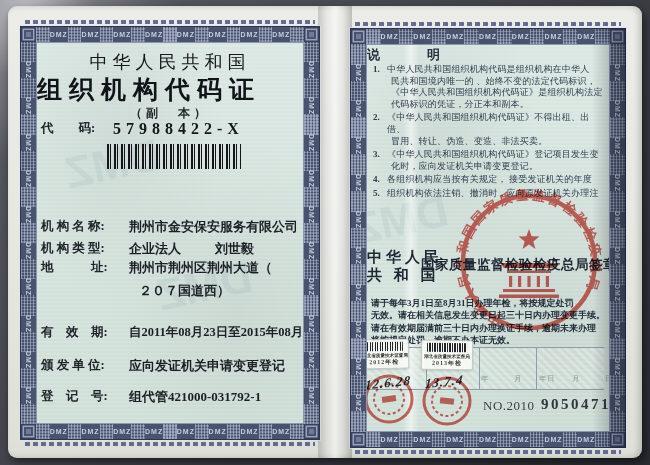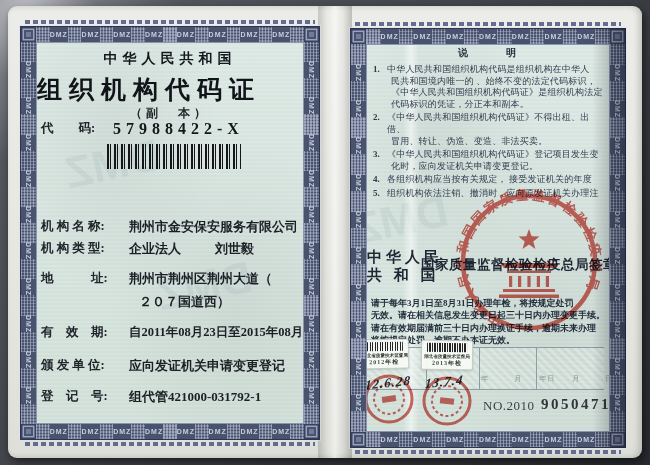--- a/index.html
+++ b/index.html
@@ -75,21 +75,21 @@
   .wm {
     position:absolute; font:700 44px "Liberation Sans", sans-serif;
     color:rgba(95,140,150,.10); transform:rotate(-12deg) scaleX(-1);
     pointer-events:none;
   }
 
   
   .lp { color:#20242b; }
   .lp-country {
     position:absolute; left:0; right:0; top:7px; text-align:center;
-    font-size:14px; font-weight:700; letter-spacing:5px; color:#15181d;
+    font-size:18px; font-weight:400; letter-spacing:5px; color:#15181d;
   }
   .lp-title {
     position:absolute; left:0; right:0; top:30px; 
     font-size:25px; font-weight:700; letter-spacing:7px; color:#101318;
   }
   .lp-copy {
     position:absolute; left:0; right:0; top:62px; text-align:center;
     font-size:12px; font-weight:700; letter-spacing:4px; color:#23262c;
   }
   .row { position:absolute; left:4px; right:2px; display:flex; align-items:flex-start; }
@@ -103,33 +103,33 @@
     background:
       repeating-linear-gradient(90deg,
         #15161a 0 2px, rgba(0,0,0,0) 2px 3px,
         #15161a 3px 4px, rgba(0,0,0,0) 4px 7px,
         #15161a 7px 9px, rgba(0,0,0,0) 9px 10px,
         #15161a 10px 11px, rgba(0,0,0,0) 11px 14px);
   }
   .row-name   { top:139px;margin-top:36px; }
   .row-type   { top:197px; }
   .type-person { margin-left:34px; }
-  .row-addr   { top:227px; }
+  .row-addr   { top:216px; }
   .addr-wrap .val { display:block; }
   .addr-line2 { margin-left:10px; margin-top:5px; }
   .row-valid  { top:281px; }
   .row-valid .val { font-size:12.5px; letter-spacing:0; }
   .row-issuer { top:314px; }
   .row-reg    { top:345px; }
 
   
   .rp { color:#2e3c4e; }
   .rp-heading {
-    position:absolute; left:0; right:0; top:1px; text-align:center;
-    font-size:10px; font-weight:700; letter-spacing:2px; color:#26303e;
+    position:absolute; left:0; right:0; top:1px; text-align:left;
+    font-size:13px; font-weight:700; letter-spacing:2px; color:#26303e;
   }
   .notes { position:absolute; left:6px; right:2px; top:19px; }
   .note { display:flex; margin-bottom:2px; }
   .note-num { flex:0 0 14px; font-size:9px; line-height:11.6px; font-weight:600; }
   .note-lines { flex:1; }
   .note-lines span { display:block; font-size:9px; line-height:11.6px; letter-spacing:.2px; }
   .note-lines span + span { text-indent:4px; }
 
   .issuer-block { position:absolute; left:0; top:203px; }
   .issuer-cn { font-size:15px; font-weight:700; letter-spacing:4px; color:#1e2733; line-height:18px; }

